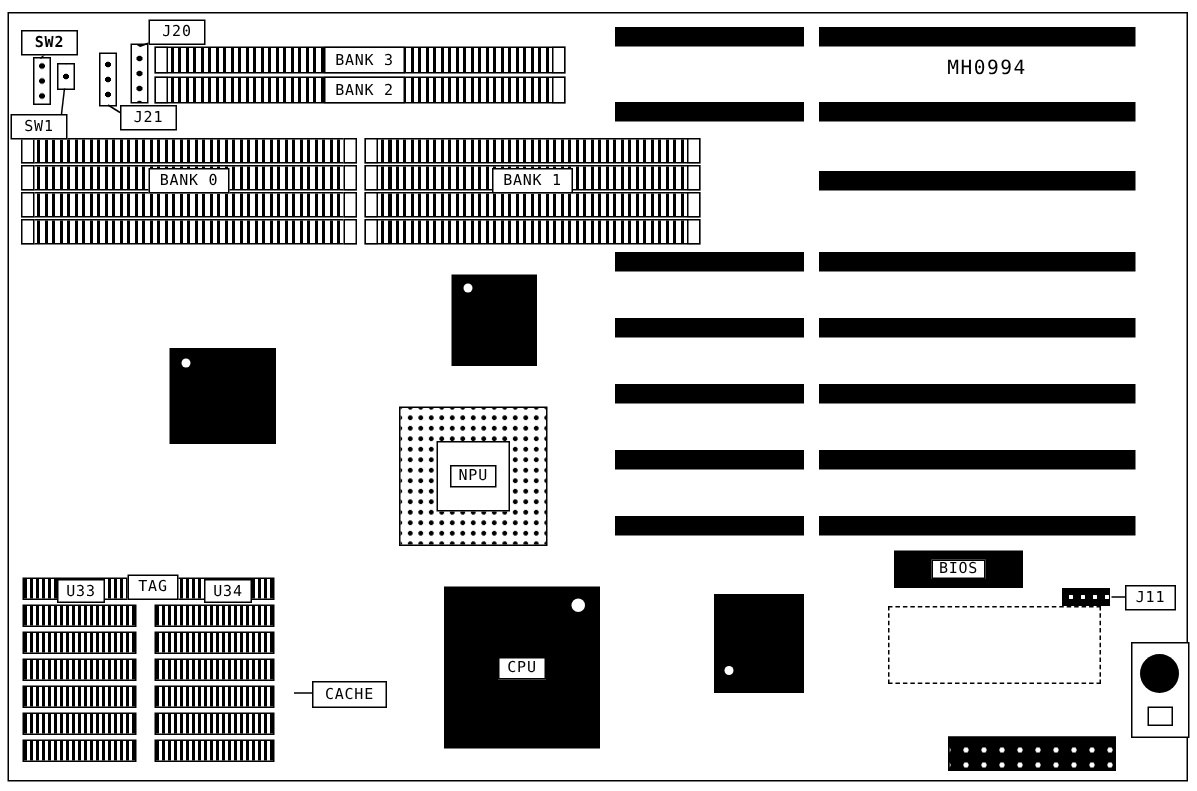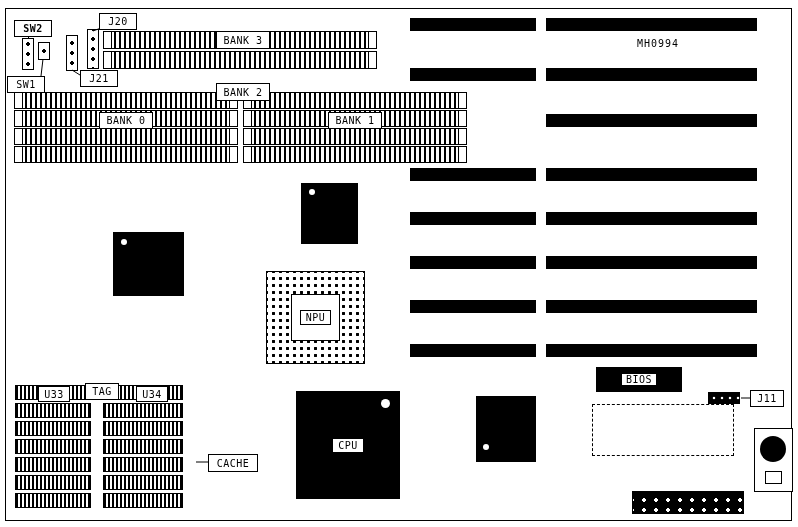--- a/index.html
+++ b/index.html
@@ -49,21 +49,21 @@
   <div class="lbl" style="left:80px;top:70px;width:36px;height:15px;">J21</div>
 
   <div class="jumper" style="left:22px;top:38px;width:10px;height:30px;"></div>
   <div class="jumper" style="left:38px;top:42px;width:10px;height:16px;"></div>
   <div class="jumper" style="left:66px;top:35px;width:10px;height:34px;"></div>
   <div class="jumper" style="left:87px;top:29px;width:10px;height:38px;"></div>
 
   <div class="simm" style="left:103px;top:31px;width:272px;height:16px;"></div>
   <div class="simm" style="left:103px;top:51px;width:272px;height:16px;"></div>
   <div class="lbl" style="left:216px;top:31px;width:52px;height:16px;">BANK 3</div>
-  <div class="lbl" style="left:216px;top:51px;width:52px;height:16px;margin-top:32px;">BANK 2</div>
+  <div class="lbl" style="left:216px;top:51px;width:52px;height:16px;">BANK 2</div>
 
   <div class="simm" style="left:14px;top:92px;width:222px;height:15px;"></div>
   <div class="simm" style="left:14px;top:110px;width:222px;height:15px;"></div>
   <div class="simm" style="left:14px;top:128px;width:222px;height:15px;"></div>
   <div class="simm" style="left:14px;top:146px;width:222px;height:15px;"></div>
   <div class="lbl" style="left:99px;top:112px;width:52px;height:15px;">BANK 0</div>
 
   <div class="simm" style="left:243px;top:92px;width:222px;height:15px;"></div>
   <div class="simm" style="left:243px;top:110px;width:222px;height:15px;"></div>
   <div class="simm" style="left:243px;top:128px;width:222px;height:15px;"></div>
@@ -79,21 +79,21 @@
   <div class="isa" style="left:546px;top:168px;width:211px;"></div>
   <div class="isa" style="left:410px;top:212px;width:126px;"></div>
   <div class="isa" style="left:546px;top:212px;width:211px;"></div>
   <div class="isa" style="left:410px;top:256px;width:126px;"></div>
   <div class="isa" style="left:546px;top:256px;width:211px;"></div>
   <div class="isa" style="left:410px;top:300px;width:126px;"></div>
   <div class="isa" style="left:546px;top:300px;width:211px;"></div>
   <div class="isa" style="left:410px;top:344px;width:126px;"></div>
   <div class="isa" style="left:546px;top:344px;width:211px;"></div>
 
-  <div style="position:absolute;left:620px;top:38px;width:76px;text-align:center;font-size:10px;letter-spacing:1px;">MH0994</div>
+  <div style="position:absolute;left:620px;top:38px;width:76px;text-align:center;font-size:13px;letter-spacing:1px;">MH0994</div>
 
   <div class="qfp" style="left:301px;top:183px;width:57px;height:61px;">
     <span class="dot" style="left:8px;top:6px;width:6px;height:6px;"></span>
   </div>
   <div class="qfp" style="left:113px;top:232px;width:71px;height:64px;">
     <span class="dot" style="left:8px;top:7px;width:6px;height:6px;"></span>
   </div>
   <div class="qfp" style="left:476px;top:396px;width:60px;height:66px;">
     <span class="dot" style="left:7px;top:48px;width:6px;height:6px;"></span>
   </div>

